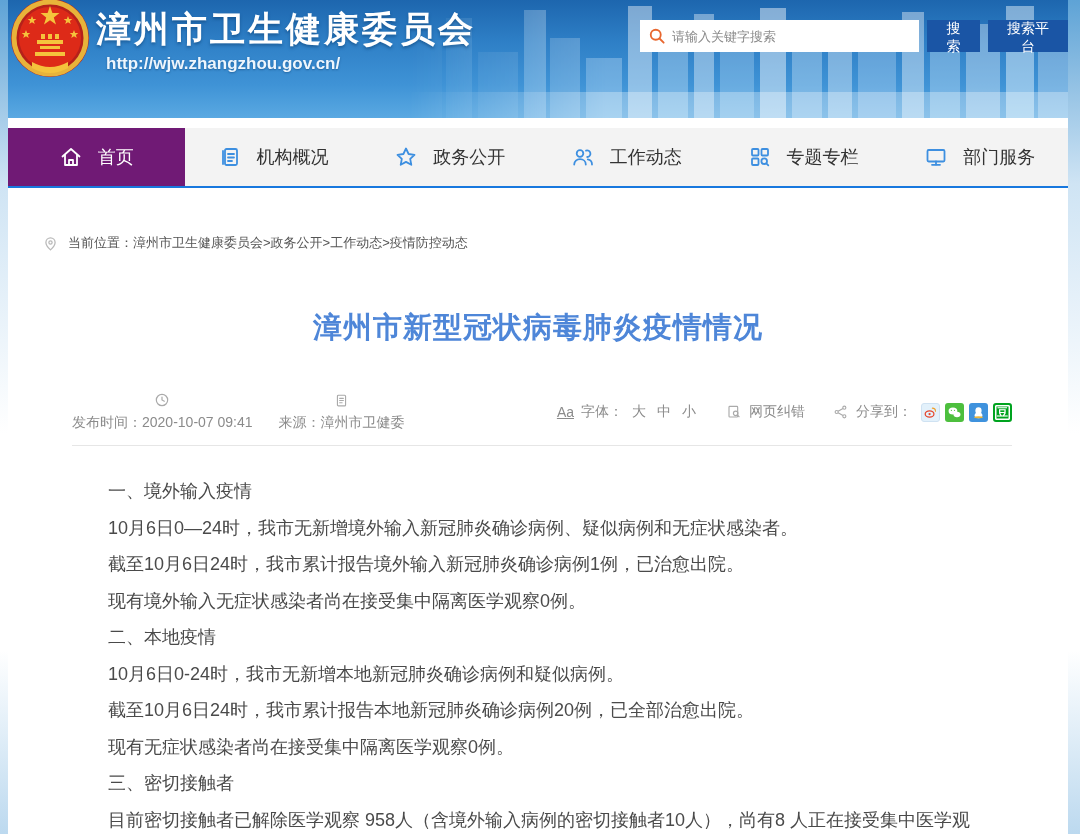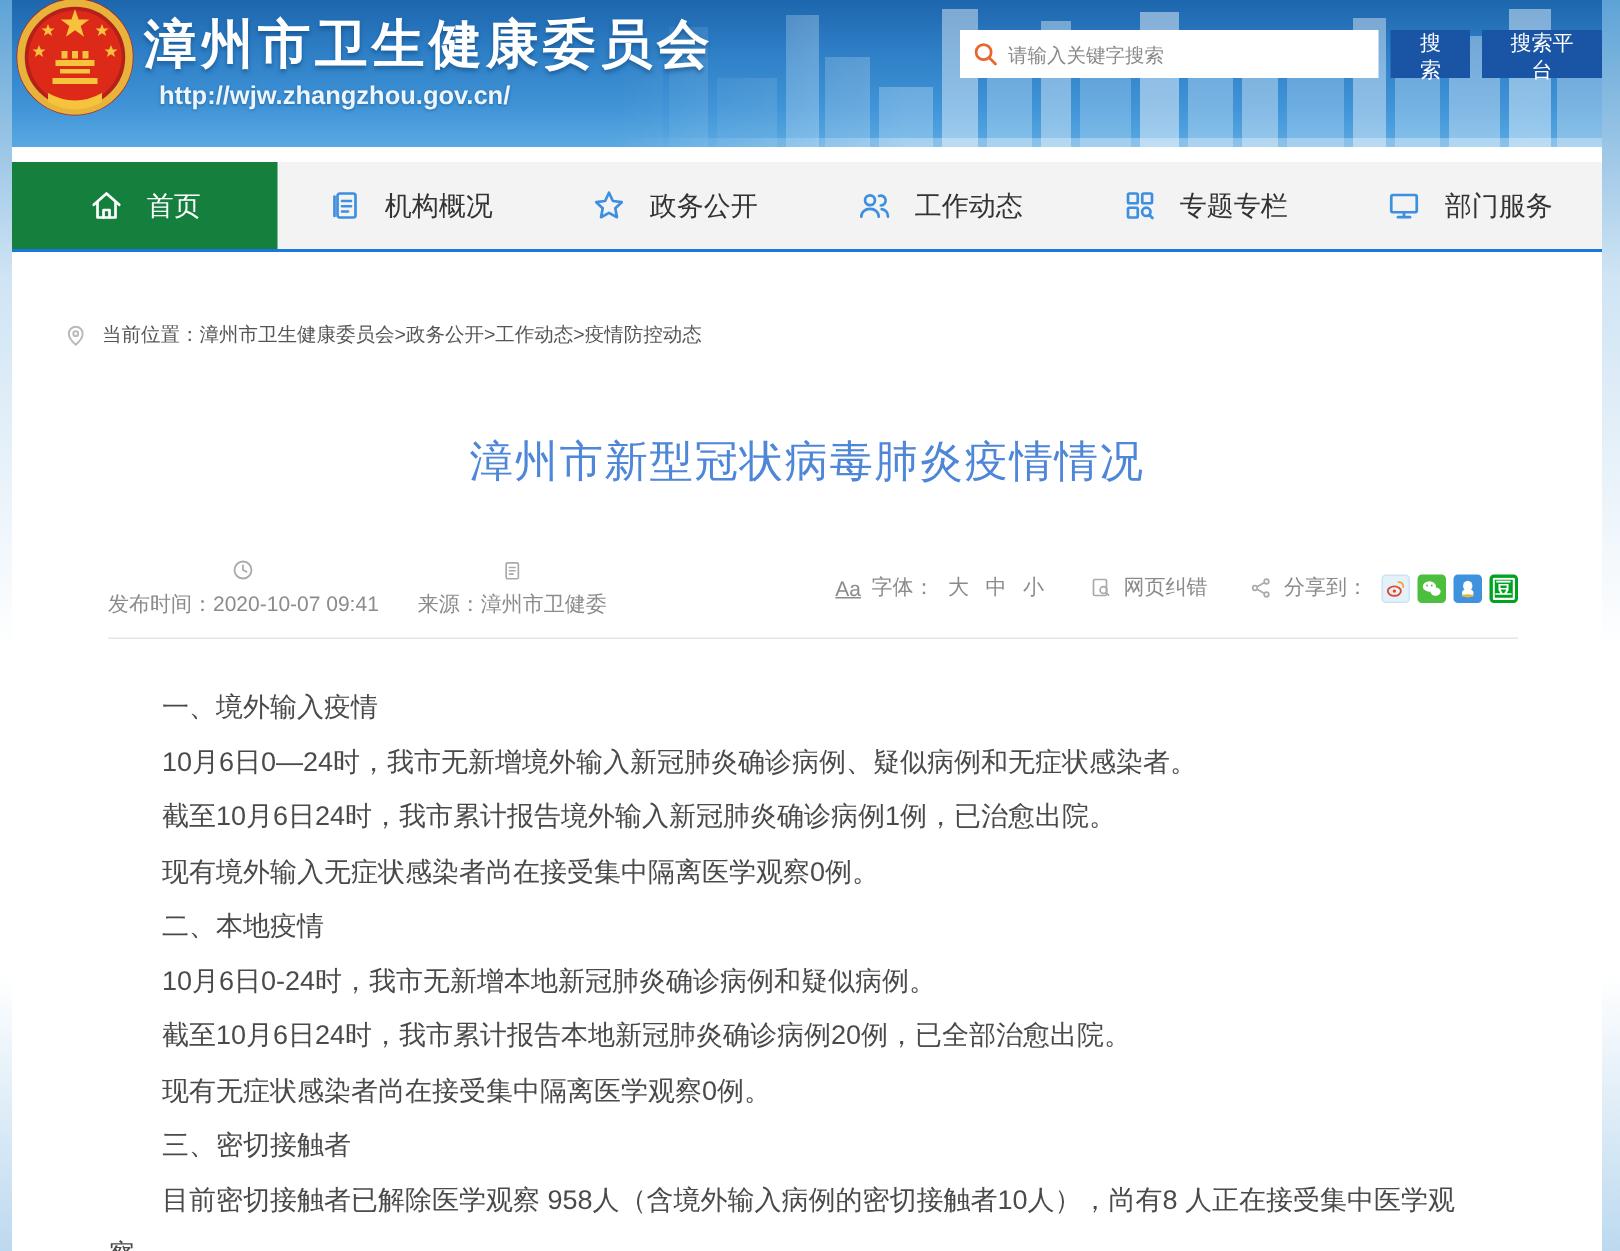--- a/index.html
+++ b/index.html
@@ -4,21 +4,21 @@
 <style>
   * { box-sizing: border-box; margin: 0; padding: 0; }
   html,body { width:1080px; height:834px; overflow:hidden; }
   body {
     font-family: "Liberation Sans", "DejaVu Sans", sans-serif;
     background: linear-gradient(180deg,#5ea3d6 0%, #cfe4f4 22%, #ffffff 52%, #ffffff 78%, #bcd9ef 100%);
   }
   .container { width:1060px; margin-left:8px; background:#ffffff; height:834px; }
 
   
-  .banner { position:relative; height:98px; overflow:hidden;
+  .banner { position:relative; height:118px; overflow:hidden;
     background: linear-gradient(180deg,#1d66ae 0%, #2e7fc6 35%, #3f93d6 72%, #5aa9e2 100%); }
   .skyline { position:absolute; right:0; top:0; width:660px; height:118px;
     -webkit-mask-image: linear-gradient(to left,#000 70%, transparent 100%);
     mask-image: linear-gradient(to left,#000 70%, transparent 100%); }
   .emblem { position:absolute; left:2px; top:-6px; width:80px; height:88px; }
   .site-title { position:absolute; left:88px; top:6px; font-size:35px; font-weight:bold;
     color:#ffffff; letter-spacing:3px; text-shadow:0 2px 3px rgba(10,60,110,.5); }
   .site-url { position:absolute; left:98px; top:54px; font-size:17px; font-weight:bold;
     color:#eef6fd; text-shadow:0 1px 2px rgba(10,60,110,.5); }
   .search-group { position:absolute; left:600px; top:20px; display:flex; align-items:center;padding-left:32px; }
@@ -29,29 +29,29 @@
   .search-box .mag { position:absolute; left:7px; top:6px; }
   .btn { height:32px; margin-left:8px; border:none; background:#1a55a5; color:#fff;
     font-size:14px; padding:0 13px; cursor:pointer; font-family:inherit; }
 
   
   .navbar { margin-top:10px; height:60px; background:#f3f3f3;
     border-bottom:2px solid #1878de; display:flex; }
   .nav-item { flex:1; display:flex; align-items:center; justify-content:center; gap:15px;
     font-size:18px; color:#333; cursor:pointer; }
   .nav-item .nicon { width:24px; height:24px; color:#3d8fe0; display:block; }
-  .nav-item.active { background:#15803d; color:#fff; }
+  .nav-item.active { background:#701a75; color:#fff; }
   .nav-item.active .nicon { color:#fff; }
 
   
   .breadcrumb { margin:46px 0 0 34px; display:flex; align-items:center; gap:9px;
     font-size:13px; color:#555; }
 
   
-  .article-title { margin-top:56px; text-align:center; font-size:29px; font-weight:normal;
+  .article-title { margin-top:56px; text-align:center; font-size:29px; font-weight:bold;
     color:#4e86d8; letter-spacing:1px; }
   .meta-bar { margin:44px 56px 0 64px; padding-bottom:13px; border-bottom:1px solid #e6e6e6;
     display:flex; align-items:center; font-size:14px; color:#8b8b8b; }
   .meta-item { display:flex; align-items:center; gap:6px;flex-direction:column; }
   .meta-gap { width:26px; }
   .meta-right { margin-left:auto; display:flex; align-items:center; gap:7px; }
   .aa { text-decoration:underline; color:#8b8b8b; }
   .fsize { cursor:pointer; margin:0 2px; }
   .share-icons { display:flex; gap:5px; margin-left:2px; }
   .sicon { width:19px; height:19px; border-radius:3px; display:flex; align-items:center;

